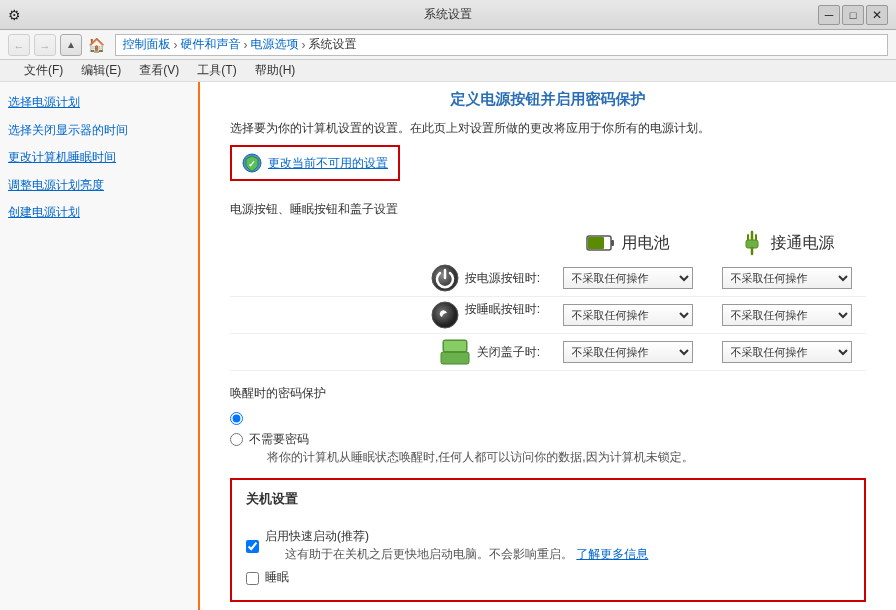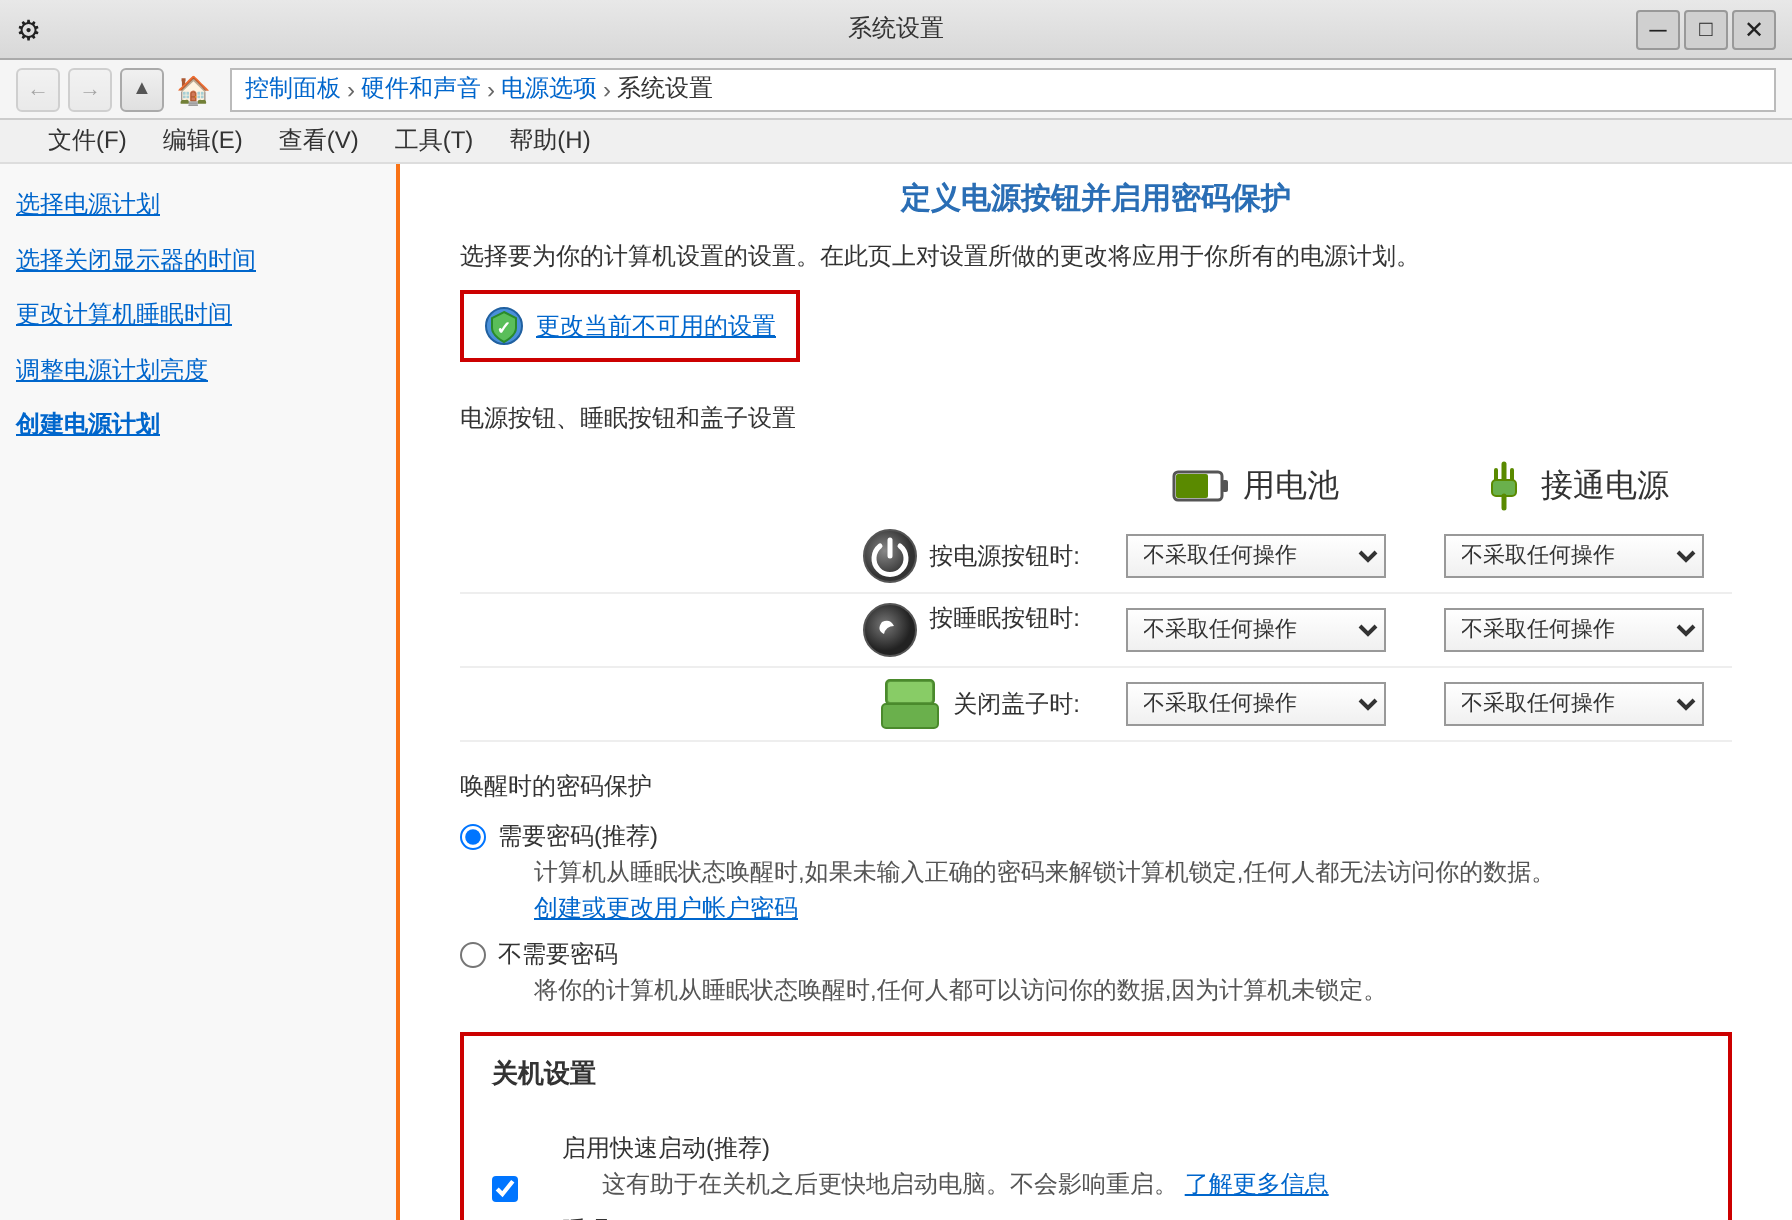--- a/index.html
+++ b/index.html
@@ -225,22 +225,22 @@
       margin-top: 10px;
     }
     .shutdown-title {
       font-size: 13px;
       color: #333;
       font-weight: bold;
       margin-bottom: 20px;
     }
     .checkbox-row {
       display: flex;
-      align-items: flex-end;
-      gap: 22px;
+      align-items: center;
+      gap: 6px;
       margin: 4px 0;
     }
     .checkbox-row input[type="checkbox"] {
       margin-top: 2px;
       flex-shrink: 0;
     }
     .checkbox-label {
       font-size: 12px;
       color: #333;
     }
@@ -299,24 +299,24 @@
   <div class="menu-item">查看(V)</div>
   <div class="menu-item">工具(T)</div>
   <div class="menu-item">帮助(H)</div>
 </div>
 
 <div class="main-content">
 
   <div class="left-sidebar">
     <div style="padding: 10px 8px; font-size: 12px; color: #0066cc; line-height: 1.8; cursor: pointer;">
       <div style="color:#0066cc;text-decoration:underline;margin-bottom:6px;">选择电源计划</div>
-      <div style="color:#0066cc;text-decoration:underline;margin-bottom:6px;">选择关闭显示器的时间</div>
+      <div style="color:#0066cc;margin-bottom:6px;">选择关闭显示器的时间</div>
       <div style="color:#0066cc;text-decoration:underline;margin-bottom:6px;">更改计算机睡眠时间</div>
       <div style="color:#0066cc;text-decoration:underline;margin-bottom:6px;">调整电源计划亮度</div>
-      <div style="color:#0066cc;text-decoration:underline;margin-bottom:6px;font-weight:bold;">创建电源计划</div>
+      <div style="color:#0066cc;text-decoration:underline;margin-bottom:6px;">创建电源计划</div>
       <div style="color:#0066cc;text-decoration:underline;"></div>
     </div>
   </div>
 
   <div class="content-area">
 
     
     <div class="page-title">定义电源按钮并启用密码保护</div>
 
     
@@ -451,28 +451,20 @@
         </tr>
       </tbody>
     </table>
 
     
     <div class="password-section">
       <div class="section-title">唤醒时的密码保护</div>
 
       <div class="radio-row">
         <input type="radio" name="password" checked="" style="">
-        <div>
-          <div class="radio-label">需要密码(推荐)</div>
-          <div class="radio-desc">
-            <span>计算机从睡眠状态唤醒时,如果未输入正确的密码来解锁计算机锁定,任何人都无法访问你的数据。</span>
-            <br>
-            <a class="radio-link">创建或更改用户帐户密码</a>
-          </div>
-        </div>
       </div>
 
       <div class="radio-row">
         <input type="radio" name="password" style="">
         <div>
           <div class="radio-label">不需要密码</div>
           <div class="radio-desc">将你的计算机从睡眠状态唤醒时,任何人都可以访问你的数据,因为计算机未锁定。</div>
         </div>
       </div>
     </div>

